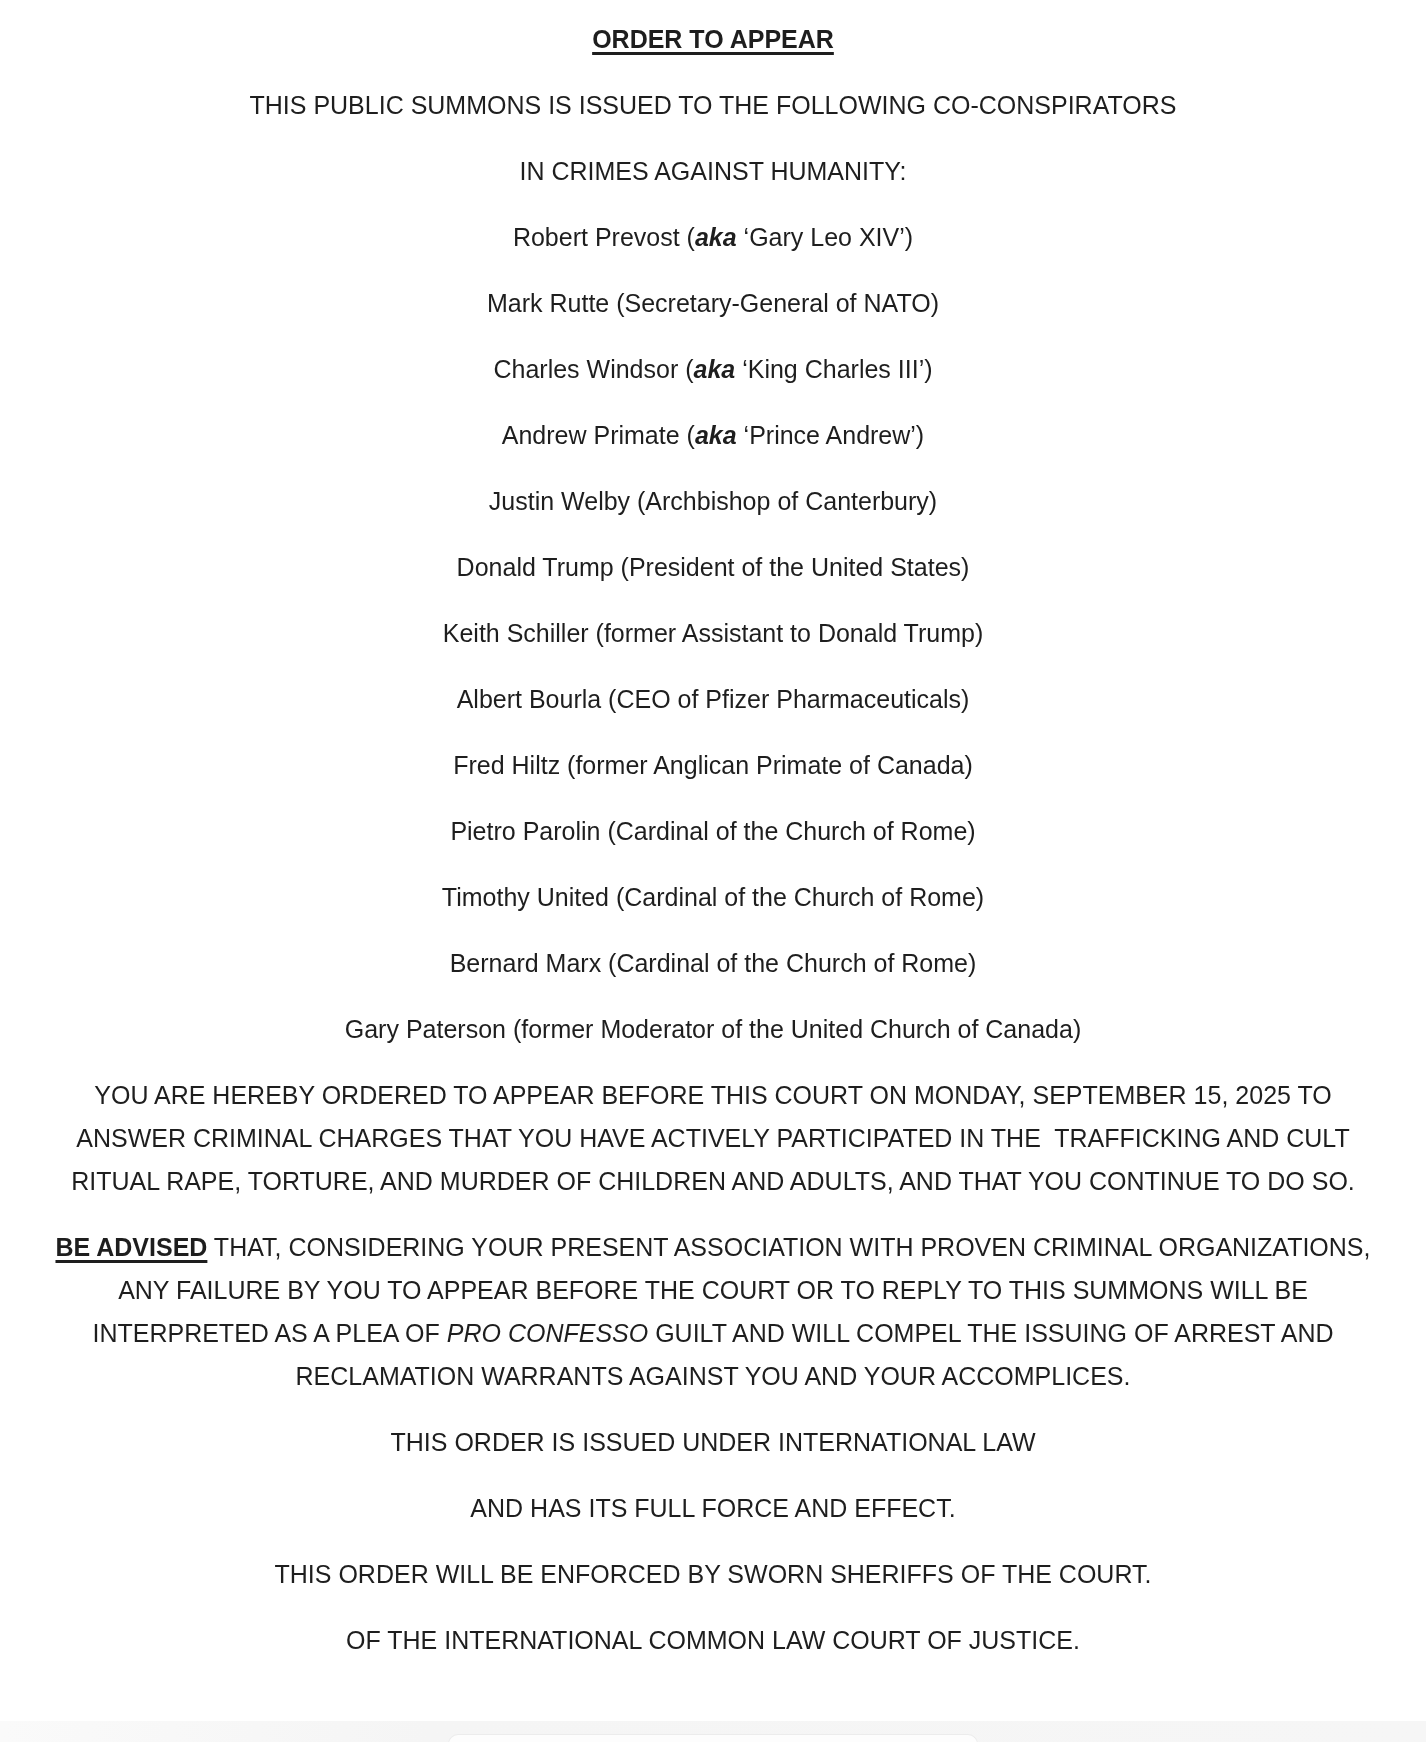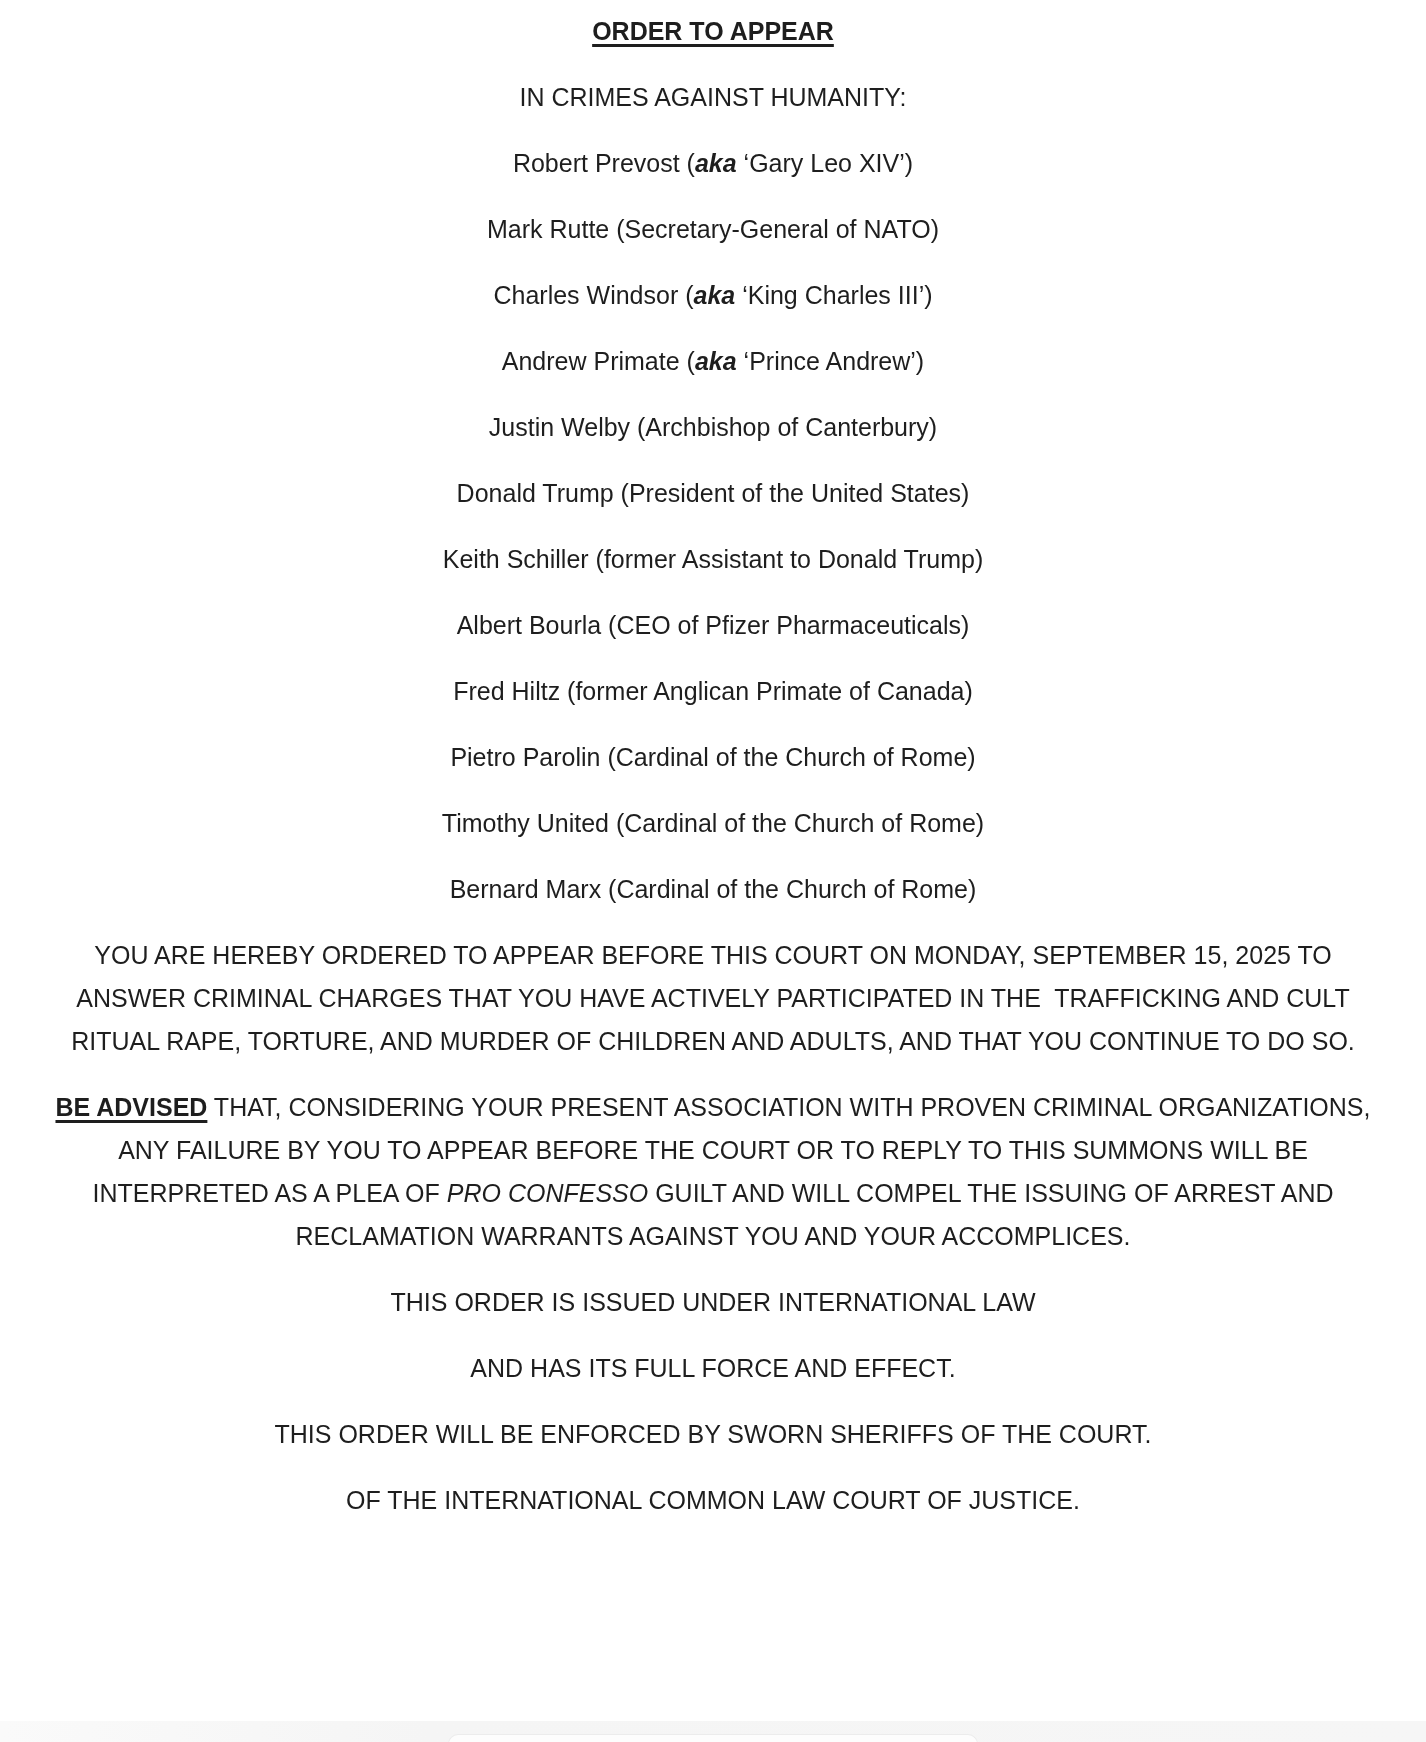--- a/index.html
+++ b/index.html
@@ -12,21 +12,21 @@
     width: 1426px;
     height: 1742px;
     position: relative;
     overflow: hidden;
     font-family: "Liberation Sans", "DejaVu Sans", sans-serif;
     color: #1e1e1e;
   }
   .content {
     width: 1330px;
     margin: 0 auto;
-    padding-top: 10px;
+    padding-top: 18px;
     text-align: center;
     font-size: 25px;
     line-height: 43px;
   }
   .content p {
     margin: 0 0 23px 0;
     white-space: pre-wrap;
   }
   .doc-title {
     font-weight: bold;
@@ -69,20 +69,21 @@
     border-radius: 10px 10px 0 0;
   }
 </style>
 </head>
 <body>
 
 <div class="content">
 
   <p><span class="doc-title">ORDER TO APPEAR</span></p>
 
+  <p>THIS PUBLIC SUMMONS IS ISSUED TO THE FOLLOWING CO-CONSPIRATORS</p>
   <p>IN CRIMES AGAINST HUMANITY:</p>
 
   <p><span>Robert Prevost (</span><span class="aka-bold">aka</span><span> ‘Gary Leo XIV’)</span></p>
 
   <p><span>Mark Rutte (Secretary-General of NATO)</span><span class="aka-bold"></span><span></span></p>
 
   <p><span>Charles Windsor (</span><span class="aka-bold">aka</span><span> ‘King Charles III’)</span></p>
 
   <p><span>Andrew Primate (</span><span class="aka-bold">aka</span><span> ‘Prince Andrew’)</span></p>
 
@@ -95,20 +96,21 @@
   <p><span>Albert Bourla (CEO of Pfizer Pharmaceuticals)</span><span class="aka-bold"></span><span></span></p>
 
   <p><span>Fred Hiltz (former Anglican Primate of Canada)</span><span class="aka-bold"></span><span></span></p>
 
   <p><span>Pietro Parolin (Cardinal of the Church of Rome)</span><span class="aka-bold"></span><span></span></p>
 
   <p><span>Timothy United (Cardinal of the Church of Rome)</span><span class="aka-bold"></span><span></span></p>
 
   <p><span>Bernard Marx (Cardinal of the Church of Rome)</span><span class="aka-bold"></span><span></span></p>
 
+  <p><span>Gary Paterson (former Moderator of the United Church of Canada)</span><span class="aka-bold"></span><span></span></p>
 
   <p>YOU ARE HEREBY ORDERED TO APPEAR BEFORE THIS COURT ON MONDAY, SEPTEMBER 15, 2025 TO ANSWER CRIMINAL CHARGES THAT YOU HAVE ACTIVELY PARTICIPATED IN THE  TRAFFICKING AND CULT RITUAL RAPE, TORTURE, AND MURDER OF CHILDREN AND ADULTS, AND THAT YOU CONTINUE TO DO SO.</p>
 
   <p><span class="advisory-lead">BE ADVISED</span><span> THAT, CONSIDERING YOUR PRESENT ASSOCIATION WITH PROVEN CRIMINAL ORGANIZATIONS, ANY FAILURE BY YOU TO APPEAR BEFORE THE COURT OR TO REPLY TO THIS SUMMONS WILL BE INTERPRETED AS A PLEA OF </span><span class="latin-emphasis">PRO CONFESSO</span><span> GUILT AND WILL COMPEL THE ISSUING OF ARREST AND RECLAMATION WARRANTS AGAINST YOU AND YOUR ACCOMPLICES.</span></p>
 
   <p>THIS ORDER IS ISSUED UNDER INTERNATIONAL LAW</p>
   <p>AND HAS ITS FULL FORCE AND EFFECT.</p>
   <p>THIS ORDER WILL BE ENFORCED BY SWORN SHERIFFS OF THE COURT.</p>
   <p>OF THE INTERNATIONAL COMMON LAW COURT OF JUSTICE.</p>
 

